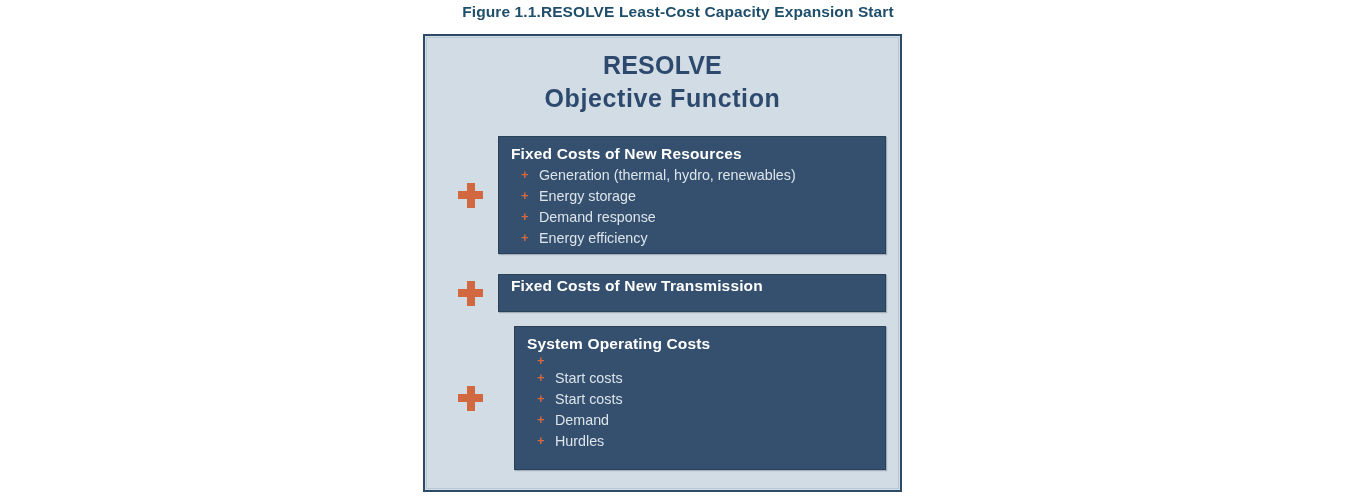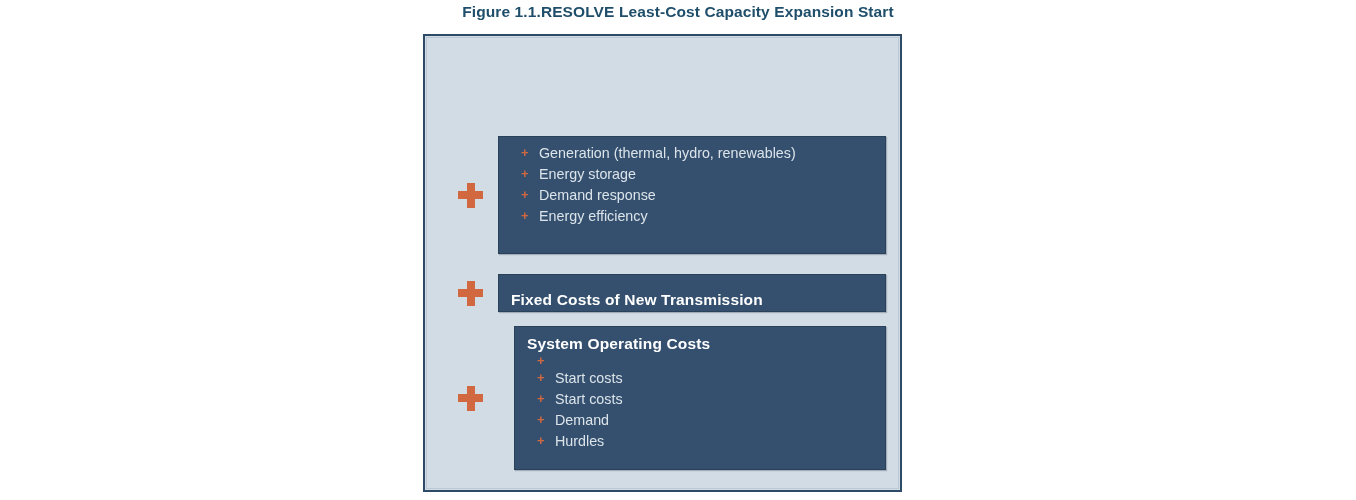--- a/index.html
+++ b/index.html
@@ -108,21 +108,21 @@
     flex: 1 1 auto;
     align-self: stretch;
     background: #34506E;
     border: 1px solid #2A4259;
     box-sizing: border-box;
     padding: 6px 0 6px 12px;
     box-shadow: 1px 1px 1px rgba(120,135,148,0.55);
   }
   .cost-box.single-line {
     display: flex;
-    align-items: flex-end;
+    align-items: flex-start;
     padding: 0 0 0 12px;
   }
   .cost-box-title {
     color: #FFFFFF;
     font-size: 15.5px;
     font-weight: bold;
     letter-spacing: 0.15px;
     line-height: 1.4;
     white-space: nowrap;
   }
@@ -151,26 +151,31 @@
 </style>
 </head>
 <body>
 
 <div class="figure-caption">
   <span class="cap-num">Figure 1.1.</span><span>RESOLVE Least-Cost Capacity Expansion Start</span>
 </div>
 
 <div class="diagram-frame">
 
+  <div class="model-title">
+    <div class="line1">RESOLVE</div>
+    <div class="line2">Objective  Function</div>
+  </div>
 
   <div class="cost-row row-1">
     <div class="plus-operator">
       <span class="plus-glyph"></span>
     </div>
     <div class="cost-box">
+      <div class="cost-box-title">Fixed Costs of New Resources</div>
       <ul class="cost-list">
         <li>
           <span class="bullet-plus">+</span>
           <span>Generation (thermal,  hydro, renewables)</span>
         </li>
         <li>
           <span class="bullet-plus">+</span>
           <span>Energy storage</span>
         </li>
         <li>

